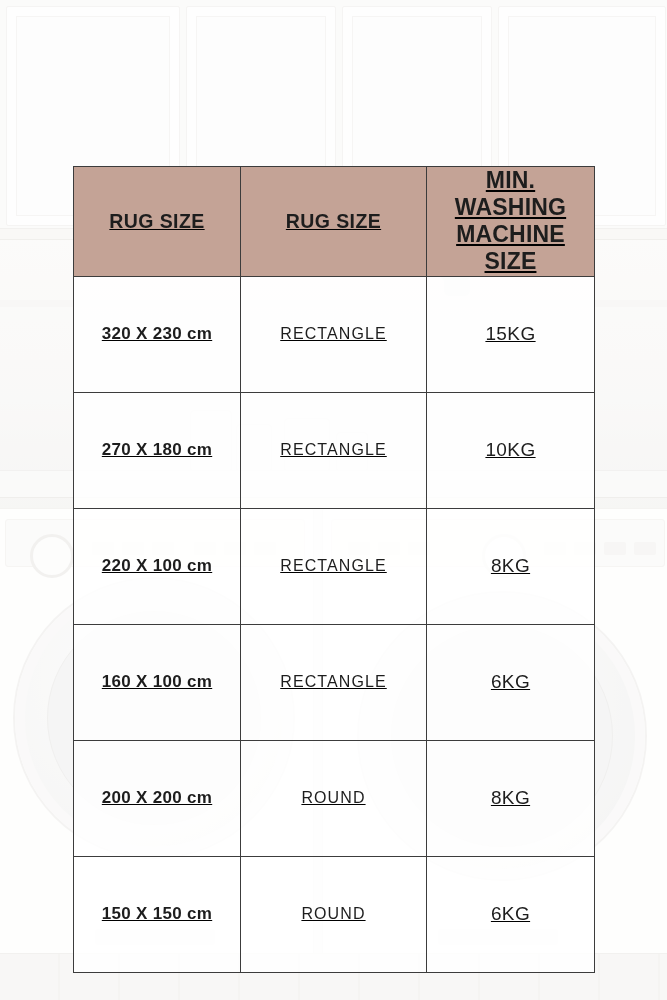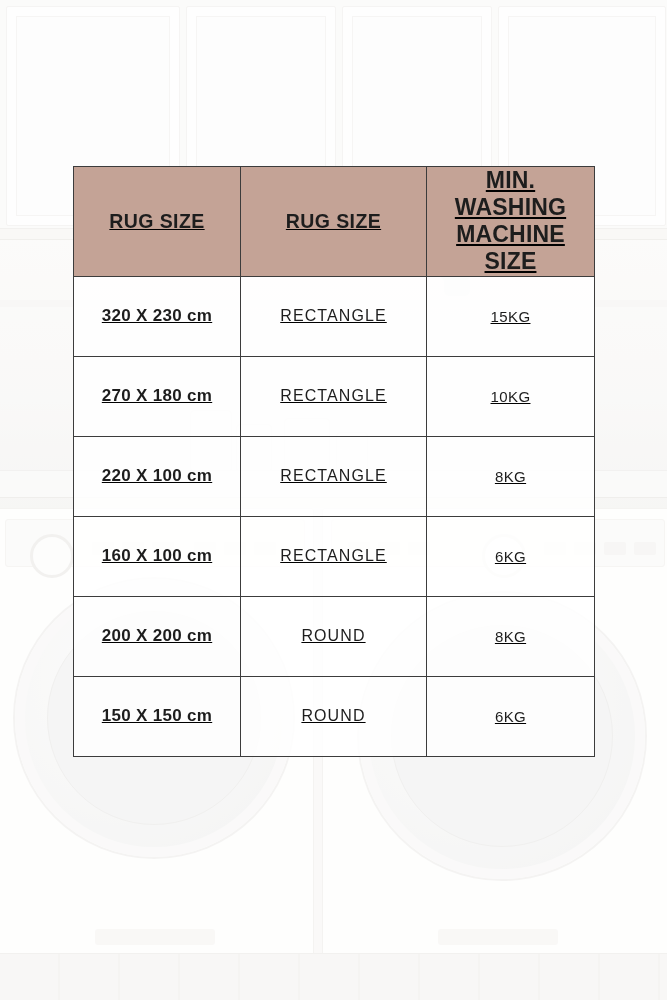--- a/index.html
+++ b/index.html
@@ -216,36 +216,36 @@
     font-size: 23px;
     letter-spacing: 0.2px;
   }
   col.c1 { width: 167px; }
   col.c2 { width: 186px; }
   col.c3 { width: 168px; }
 
   tbody td {
     height: 79px;
     font-size: 16.5px;
-    padding: 0 4px;
+    padding: 18px 4px;
   }
   tbody td.size {
     font-weight: bold;
     font-size: 17px;
     letter-spacing: 0.3px;
   }
   tbody td.shape {
     font-weight: normal;
     letter-spacing: 1.1px;
     font-size: 16px;
   }
   tbody td.machine {
     font-weight: normal;
     letter-spacing: 0.4px;
-    font-size: 15px;
+    font-size: 19px;
   }
 </style>
 </head>
 <body>
 
 <div class="bg">
   <div class="bg-wall"></div>
   <div class="bg-cabinet-wall">
     <div class="cab cab1"></div>
     <div class="cab cab2"></div>

